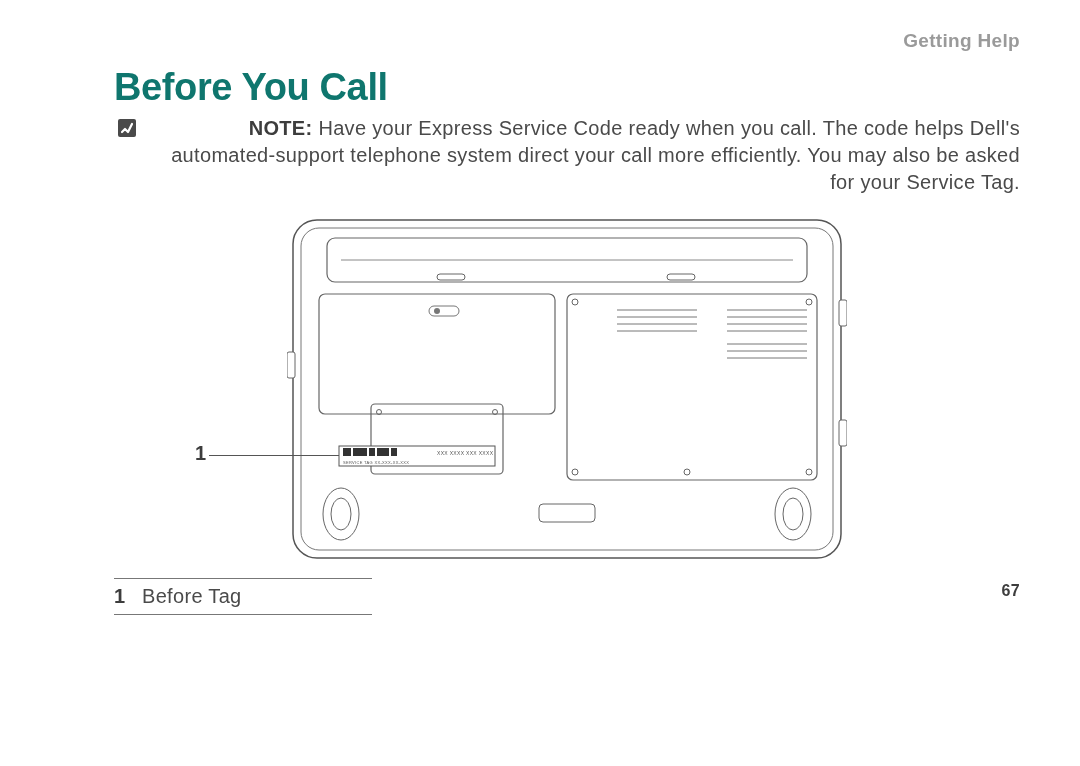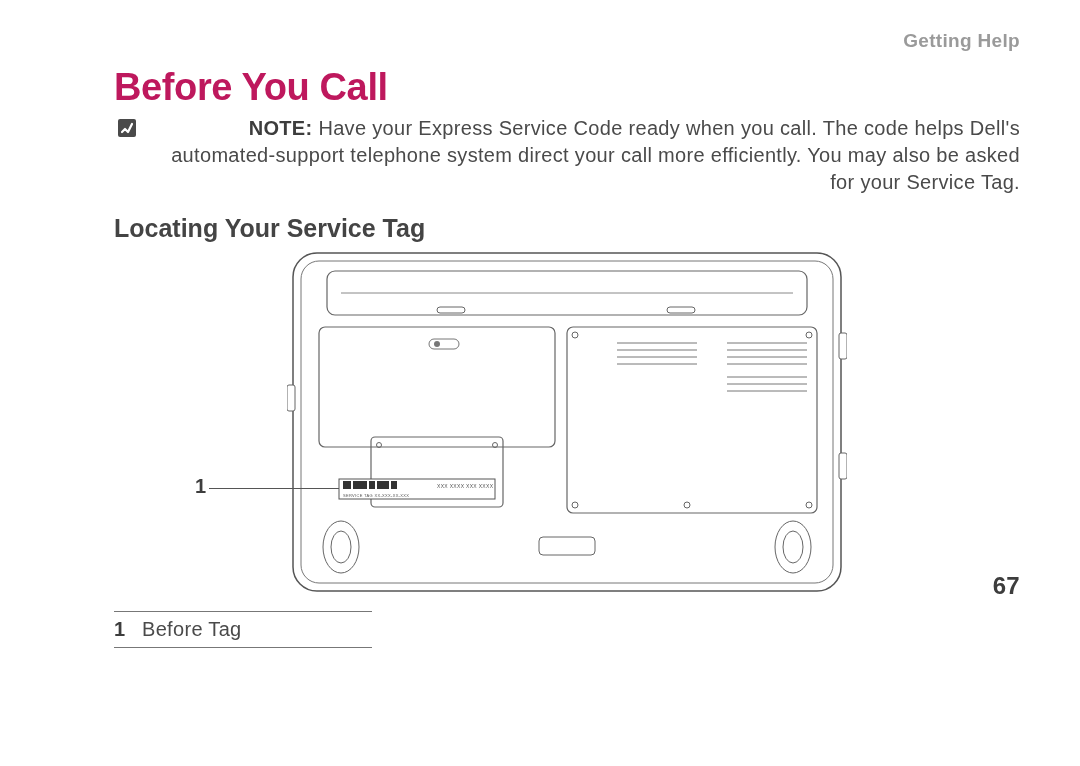--- a/index.html
+++ b/index.html
@@ -25,21 +25,21 @@
     right: 60px;
     font-size: 19px;
     font-weight: 700;
     color: #9a9a9a;
   }
   h1.title {
     font-family: "Arial Narrow", "Helvetica Condensed", Arial, sans-serif;
     font-stretch: condensed;
     font-weight: 800;
     font-size: 38px;
-    color: #be185d;
+    color: #0f766e;
     margin: 36px 0 6px 0;
     letter-spacing: -0.01em;
   }
   .note-block {
     display: flex;
     align-items: flex-start;
     gap: 10px;
     margin-left: 4px;
     margin-bottom: 18px;
     text-align: right;
@@ -105,21 +105,21 @@
     border-bottom: 1.5px solid #777;
     padding: 6px 0;
     margin-left: 0;
   }
   .legend-row { display: flex; gap: 10px; font-size: 20px; color: #4a4a4a; }
   .legend-num { font-weight: 800; width: 18px; color: #3d3d3d; }
   .page-number {
     position: absolute;
     right: 60px;
     bottom: 26px;
-    font-size: 24px;
+    font-size: 16px;
     font-weight: 800;
     color: #3d3d3d;
   }
   
 </style>
 </head>
 <body>
 
 <div class="page">
 
@@ -132,21 +132,20 @@
       <svg viewBox="0 0 12 12">
           <path d="M1 10 L4 7 L7 10 L11 2" stroke="#fff" stroke-width="2.2" fill="none" stroke-linecap="round" stroke-linejoin="round"></path>
         </svg>
     </div>
     <div class="note-text">
       <span class="note-label">NOTE:</span>
       <span>Have your Express Service Code ready when you call. The code helps Dell's automated-support telephone system direct your call more efficiently. You may also be asked for your Service Tag.</span>
     </div>
   </div>
 
-  <h2 class="subtitle">Locating Your Service Tag</h2>
 
 
   <div class="figure-area">
     <div class="callout-number">1</div>
     <div class="callout-line"></div>
 
     <svg viewBox="0 0 560 350" width="560" height="350">
 
       <rect x="6" y="6" width="548" height="338" rx="24" ry="24" fill="#fff" stroke="#555" stroke-width="1.5"></rect>
       <rect x="14" y="14" width="532" height="322" rx="18" ry="18" fill="none" stroke="#777" stroke-width="1"></rect>

